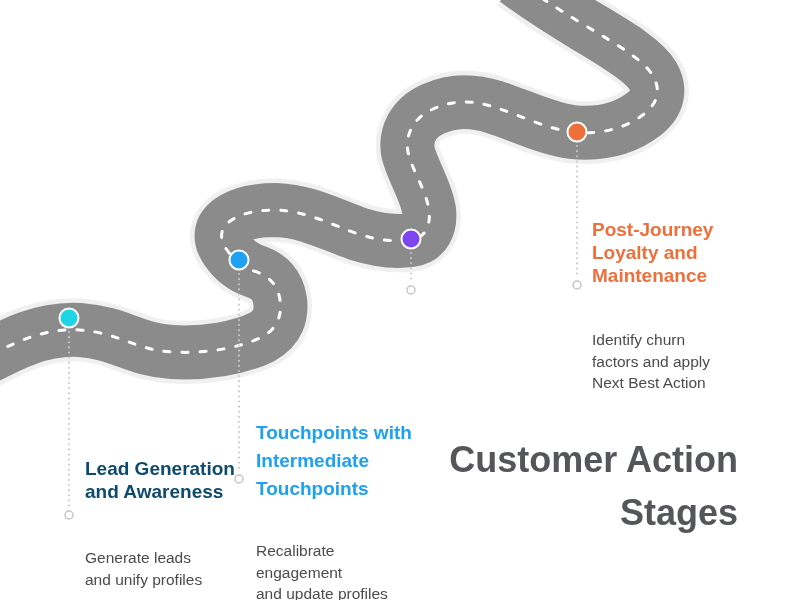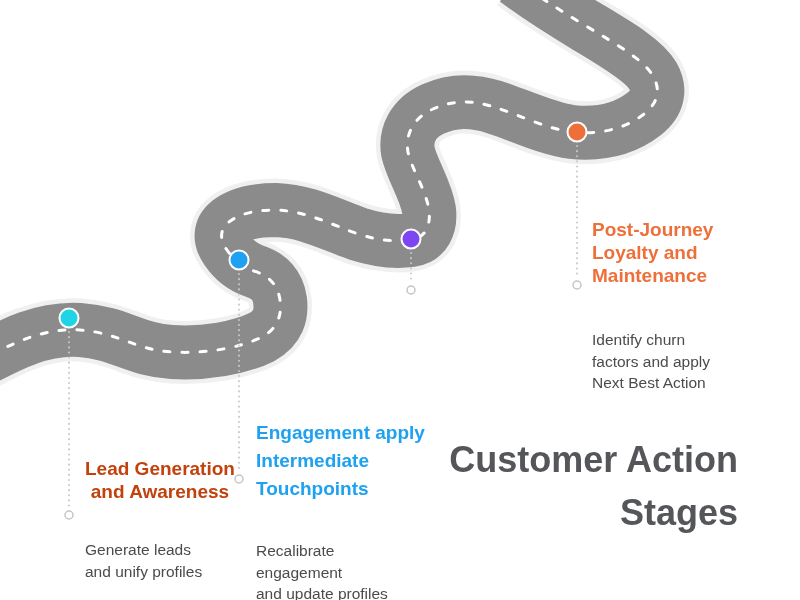--- a/index.html
+++ b/index.html
@@ -18,21 +18,21 @@
   #stages{position:absolute;left:0;top:0;width:800px;height:600px;pointer-events:none;}
   .stage{position:absolute;white-space:pre;}
   .stage-heading{
     margin:0;font-size:19px;font-weight:bold;line-height:23px;white-space:pre;
   }
   .stage:nth-child(2) .stage-heading{line-height:28px;}
   .stage:nth-child(4) .stage-heading{line-height:27px;text-align:right;}
   .stage-desc{
     margin:0;font-size:15.5px;font-weight:normal;line-height:21.5px;color:#4b4b4d;white-space:pre;
   }
-  .stage:nth-child(1) .stage-desc{margin-top:0;}
+  .stage:nth-child(1) .stage-desc{margin-top:8px;}
   .stage:nth-child(2) .stage-desc{margin-top:1px;}
   .stage:nth-child(3) .stage-desc{margin-top:6px;}
   .stage:nth-child(4) .stage-desc{margin-top:12px;}
   .page-title{
     position:absolute;right:62px;top:433px;text-align:right;white-space:pre;
     font-size:36px;font-weight:bold;line-height:53px;
   }
 </style>
 </head>
 <body>
@@ -61,27 +61,27 @@
         <g>
           <line x1="577" x2="577" y1="146" y2="277" class="callout-line" stroke="#c9c9c9"></line>
           <circle cx="577" cy="285" r="4" class="callout-ring" fill="#ffffff" stroke="#c5c5c5"></circle>
           <circle cx="577" cy="132" r="9.5" class="stage-dot" fill="#ef6f3b"></circle>
         </g>
       </g>
   </svg>
 
   <div id="stages">
       <div class="stage" style="left: 85px; top: 421px;">
-    <h3 class="stage-heading" style="color: #c2410c; text-align: center;">Lead Generation
+    <h3 class="stage-heading" style="color: #0c4a6e;">Lead Generation
 and Awareness</h3>
     <p class="stage-desc">Generate leads
 and unify profiles</p>
   </div>
       <div class="stage" style="left: 256px; top: 383px;">
-    <h3 class="stage-heading" style="color: rgb(29, 161, 240);">Engagement apply
+    <h3 class="stage-heading" style="color: rgb(29, 161, 240);">Touchpoints with
 Intermediate
 Touchpoints</h3>
     <p class="stage-desc">Recalibrate
 engagement
 and update profiles</p>
   </div>
       <div class="stage" style="left: 592px; top: 182px;">
     <h3 class="stage-heading" style="color: rgb(239, 111, 59);">Post-Journey
 Loyalty and
 Maintenance</h3>

